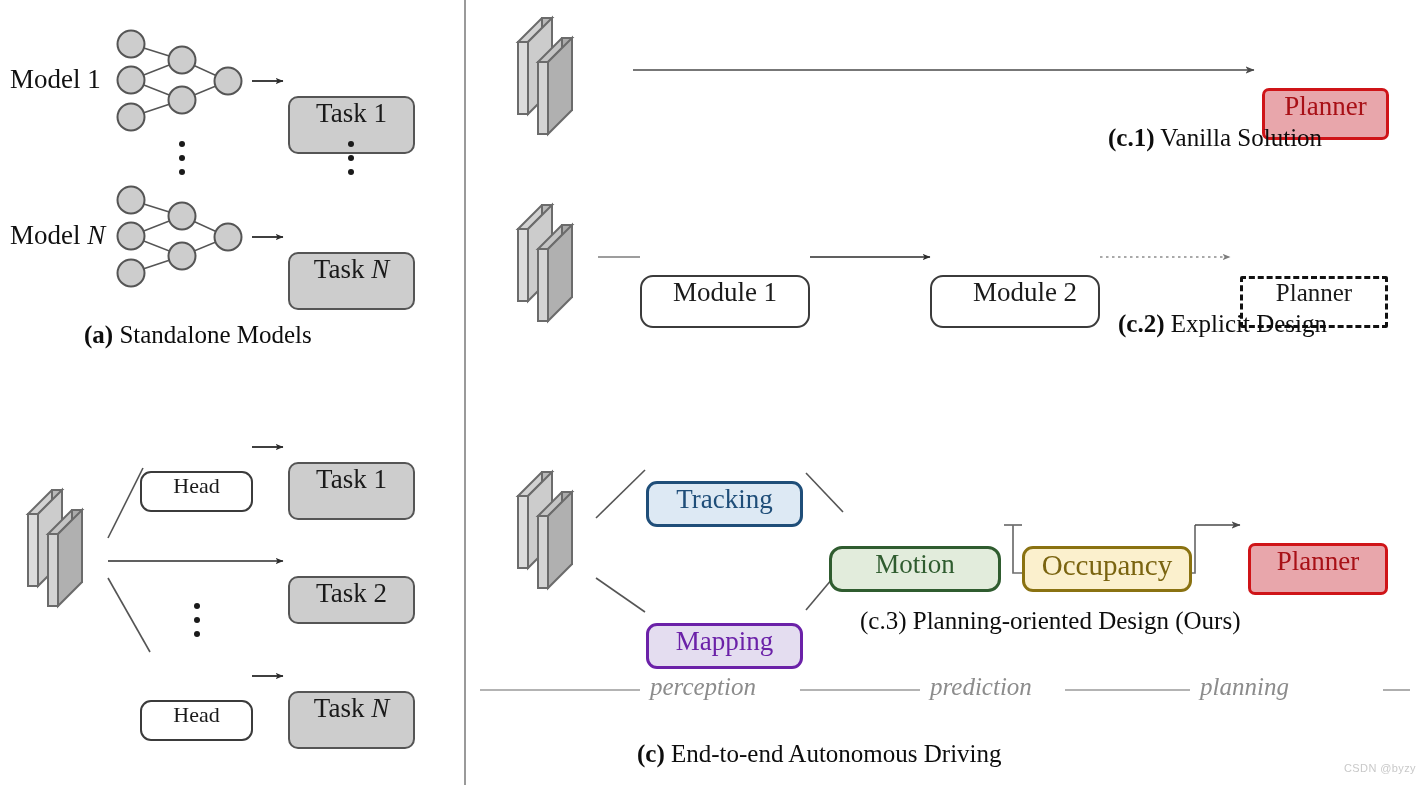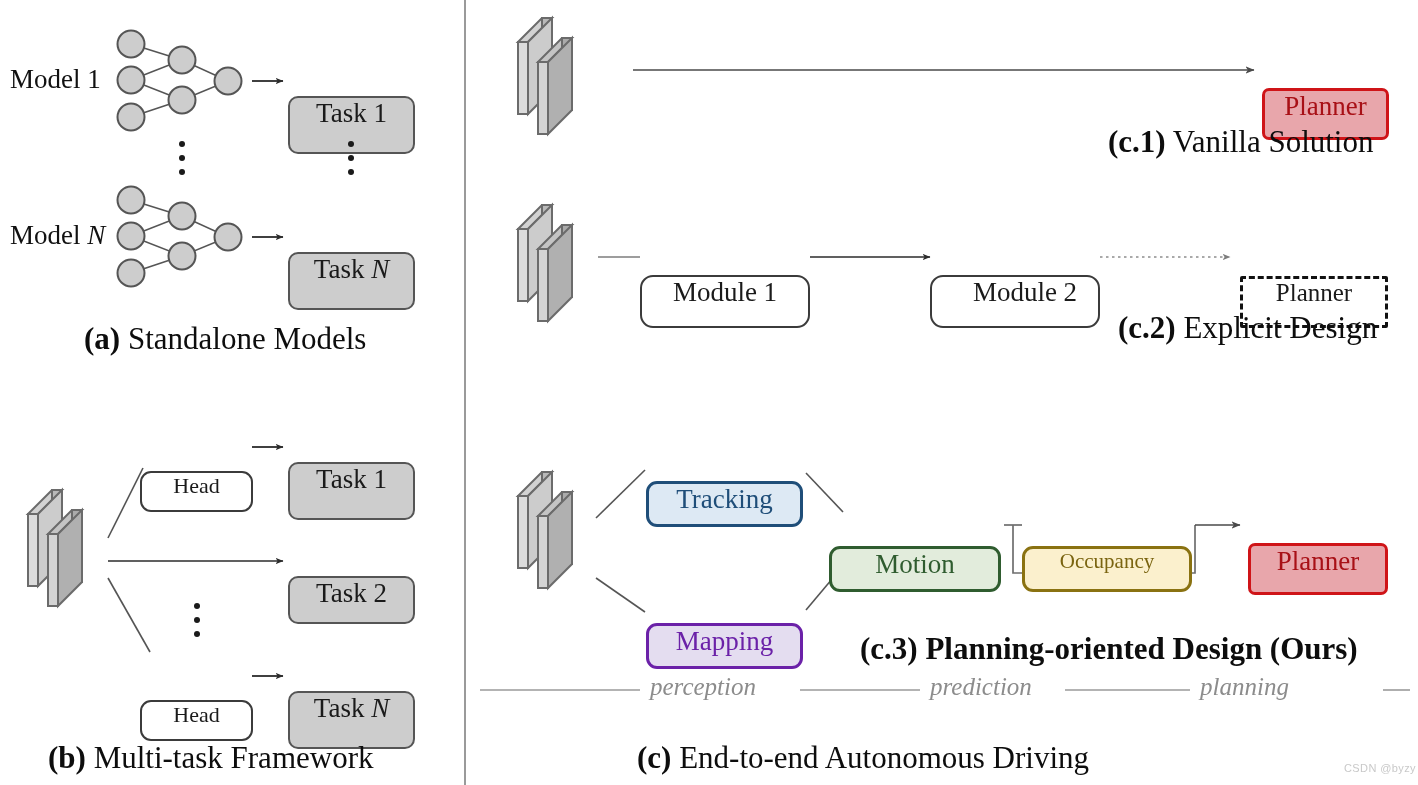--- a/index.html
+++ b/index.html
@@ -76,39 +76,39 @@
     background: #e2ecdc;
     border: 3px solid #2f5c2f;
     color: #2f5c2f;
     font-size: 27px;
     border-radius: 11px;
   }
   .occupancy-box {
     background: #fbf0cd;
     border: 3px solid #8a7211;
     color: #7a6410;
-    font-size: 21px;
+    font-size: 29px;
     border-radius: 11px;
   }
 
   
   .label-text {
     position: absolute;
     white-space: nowrap;
     color: #111111;
     font-size: 27px;
   }
   .caption {
     position: absolute;
     white-space: nowrap;
     color: #0d0d0d;
-    font-size: 31px;
+    font-size: 25px;
   }
   .caption b { font-weight: bold; }
-  .caption.allbold { font-weight: bold; margin-top: 24px; }
+  .caption.allbold { font-weight: normal; }
   .italic-n { font-style: italic; }
 
   .stage-label {
     position: absolute;
     white-space: nowrap;
     font-style: italic;
     color: #8c8c8c;
     font-size: 25px;
   }
 
@@ -293,23 +293,20 @@
   <div class="box task-box" style="left:288px; top:647px; width:127px; height:58px;">
     <span><span>Task </span><span class="italic-n">N</span></span>
   </div>
 
   <div class="vdots" style="left:193px; top:603px; width:8px; height:34px;">
     <i></i>
       <i></i>
       <i></i>
   </div>
 
-  <div class="caption" style="left:48px; top:740px;">
-    <b>(b)</b><span> Multi-task Framework</span>
-  </div>
 
   <div class="divider" style="left:464px; top:0px; width:2px; height:785px;"></div>
 
   <div class="box planner-box" style="left:1262px; top:44px; width:127px; height:52px;">
     <span>Planner</span>
   </div>
   <div class="caption" style="left:1108px; top:124px;">
     <b>(c.1)</b><span> Vanilla Solution</span>
   </div>
 
@@ -325,21 +322,21 @@
   <div class="caption" style="left:1118px; top:310px;">
     <b>(c.2)</b><span> Explicit Design</span>
   </div>
 
   <div class="box mapping-box" style="left:646px; top:579px; width:157px; height:46px;">
     <span>Mapping</span>
   </div>
   <div class="box tracking-box" style="left:646px; top:437px; width:157px; height:46px;">
     <span>Tracking</span>
   </div>
-  <div class="box motion-box" style="left:829px; top:502px; width:172px; height:46px;">
+  <div class="box motion-box" style="left:829px; top:502px; width:172px; height:46px;border-radius:13px;">
     <span>Motion</span>
   </div>
   <div class="box occupancy-box" style="left:1022px; top:502px; width:170px; height:46px;">
     <span>Occupancy</span>
   </div>
   <div class="box planner-box" style="left:1248px; top:499px; width:140px; height:52px;">
     <span>Planner</span>
   </div>
   <div class="caption allbold" style="left:860px; top:607px;">
     <span>(c.3)</span><span> Planning-oriented Design (Ours)</span>

